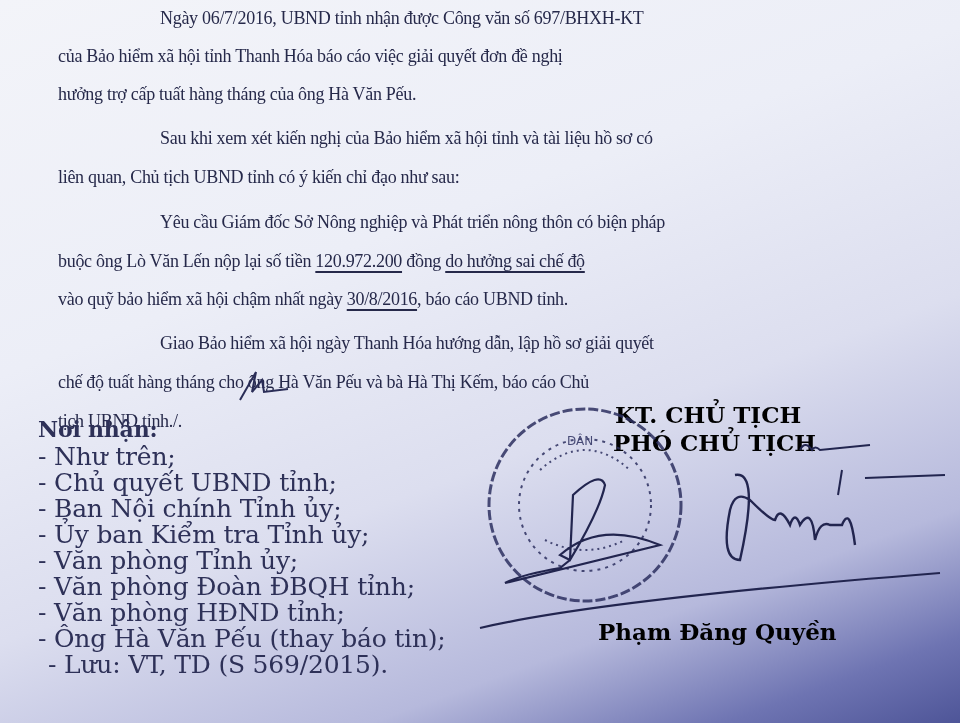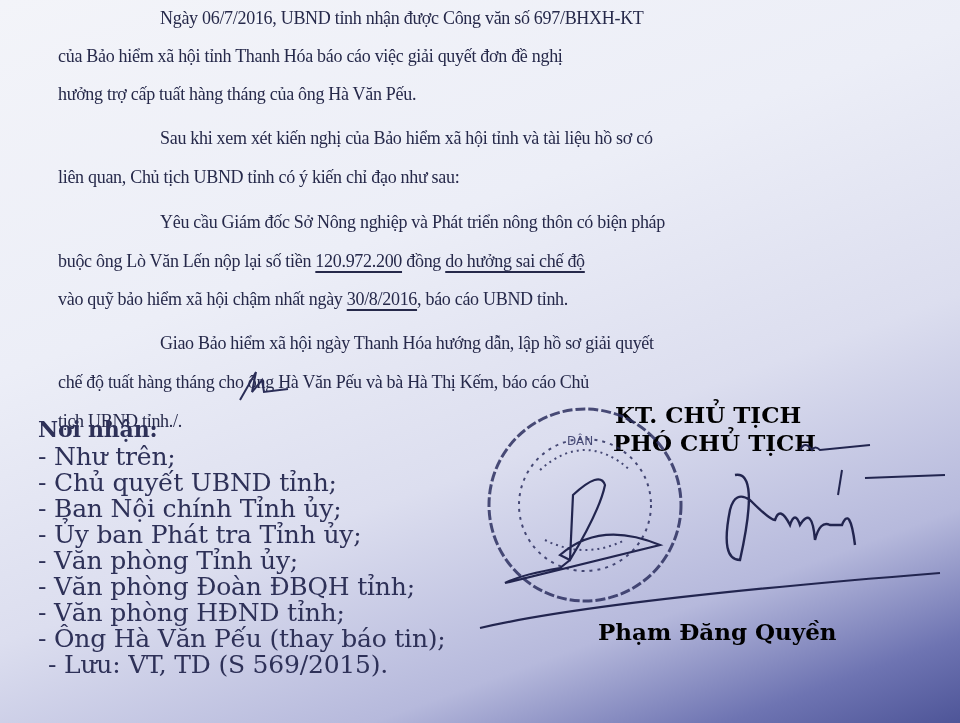--- a/index.html
+++ b/index.html
@@ -38,21 +38,21 @@
 
   <div class="line" style="left:160px; top:333px;">Giao Bảo hiểm xã hội ngày Thanh Hóa hướng dẫn, lập hồ sơ giải quyết</div>
   <div class="line" style="left:58px; top:372px;">chế độ tuất hàng tháng cho ông Hà Văn Pếu và bà Hà Thị Kếm, báo cáo Chủ</div>
   <div class="line" style="left:58px; top:411px;">tịch UBND tỉnh./.</div>
 
   <div>
     <div class="recip recip-head" style="left:38px; top:416px;">Nơi nhận:</div>
     <div class="recip" style="left:38px; top:442px;">- Như trên;</div>
     <div class="recip" style="left:38px; top:468px;">- Chủ quyết UBND tỉnh;</div>
     <div class="recip" style="left:38px; top:494px;">- Ban Nội chính Tỉnh ủy;</div>
-    <div class="recip" style="left:38px; top:520px;">- Ủy ban Phát tra Tỉnh ủy;</div>
+    <div class="recip" style="left:38px; top:520px;">- Ủy ban Kiểm tra Tỉnh ủy;</div>
     <div class="recip" style="left:38px; top:546px;">- Văn phòng Tỉnh ủy;</div>
     <div class="recip" style="left:38px; top:572px;">- Văn phòng Đoàn ĐBQH tỉnh;</div>
     <div class="recip" style="left:38px; top:598px;">- Văn phòng HĐND tỉnh;</div>
     <div class="recip" style="left:38px; top:624px;">- Ông Hà Văn Pếu (thay báo tin);</div>
     <div class="recip" style="left:48px; top:650px;">- Lưu: VT, TD (S 569/2015).</div>
   </div>
 
   <div>
     <div class="sign" style="left:615px; top:401px;">KT. CHỦ TỊCH</div>
     <div class="sign" style="left:613px; top:429px;">PHÓ CHỦ TỊCH</div>

